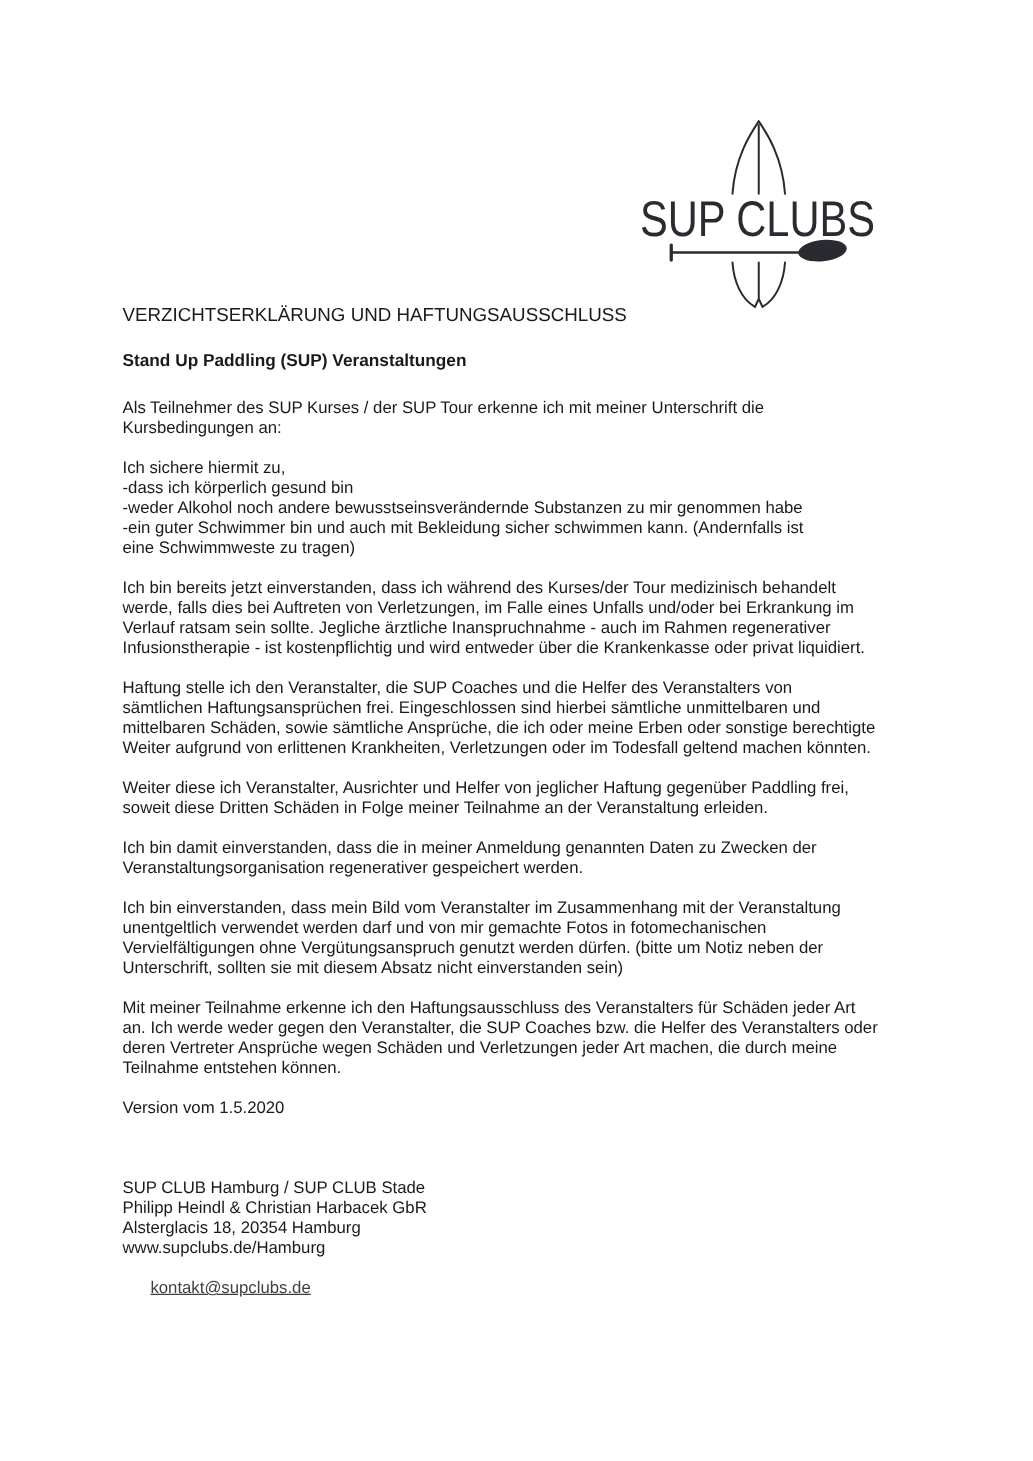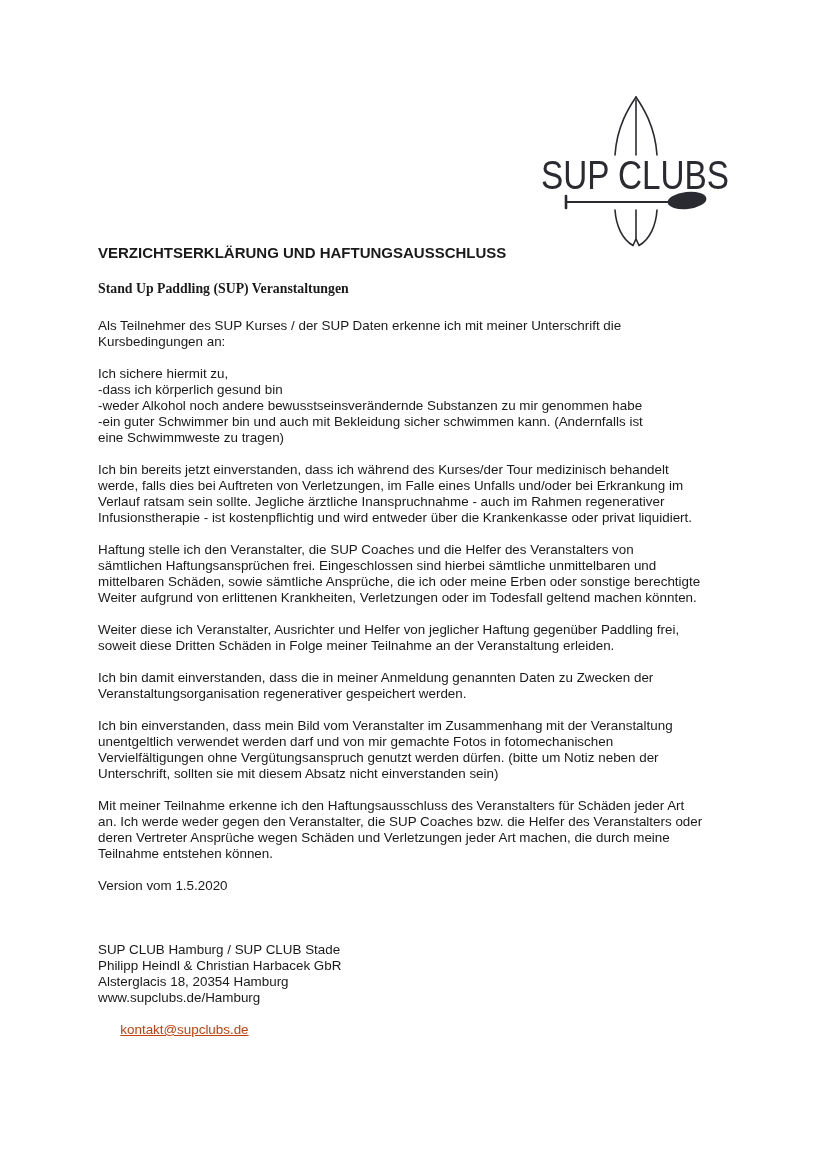--- a/index.html
+++ b/index.html
@@ -9,56 +9,55 @@
     margin:0 auto;
     background:#ffffff;
     font-family:"Liberation Sans",sans-serif;
     font-size:13.4px;
     line-height:16px;
     color:#1a1a1a;
     overflow:hidden;
   }
   .logo{
     position:absolute;
-    left:533px;top:92px;
+    left:504px;top:92px;
     width:202px;height:158px;
   }
   .logo svg{display:block;width:100%;height:100%;}
   .logo-text{
     font-family:"Liberation Sans",sans-serif;
     font-size:40px;
     fill:#2a2a31;
   }
   .content{
     position:absolute;
     left:98px;top:244px;
     width:650px;
   }
   .doc-title{
     font-size:15px;line-height:18px;
-    font-weight:bold;
+    font-weight:normal;
     margin:0 0 18px 0;
     white-space:pre-wrap;
   }
   .doc-subtitle{
     font-size:13.8px;line-height:17px;
     font-weight:bold;
     margin:0 0 21px 0;
     white-space:pre-wrap;
-    font-family:Liberation Serif, serif;
   }
   p.para{
     margin:0 0 16px 0;
     white-space:pre-wrap;
   }
   p.para b{font-weight:normal;}
   .organizer{margin:0;}
   .organizer .blockline{display:block;white-space:pre-wrap;}
   .email-link{
-    color:#c2410c;
+    color:#404040;
     text-decoration:underline;
     cursor:pointer;
   }
 </style>
 </head>
 <body>
 
 <div class="page">
 
   <div class="logo">
@@ -78,21 +77,21 @@
         <path d="M33,104 V116" fill="none" stroke="#2a2a31" stroke-width="2.6" stroke-linecap="round"></path>
         <ellipse cx="154" cy="108.5" rx="19.5" ry="8.5" fill="#2a2a31" transform="rotate(-6 154 108.5)"></ellipse>
       </g>
     </svg>
   </div>
 
   <div class="content">
     <h1 class="doc-title">VERZICHTSERKLÄRUNG UND HAFTUNGSAUSSCHLUSS</h1>
     <h2 class="doc-subtitle">Stand Up Paddling (SUP) Veranstaltungen</h2>
 
-    <p class="para"><span>Als Teilnehmer des SUP Kurses / der SUP Daten erkenne ich mit meiner Unterschrift die
+    <p class="para"><span>Als Teilnehmer des SUP Kurses / der SUP Tour erkenne ich mit meiner Unterschrift die
 Kursbedingungen an:</span></p>
     <p class="para"><span>Ich sichere hiermit zu,
 </span><b>-dass ich körperlich gesund bin
 -weder Alkohol noch andere bewusstseinsverändernde Substanzen zu mir genommen habe
 -ein guter Schwimmer bin und auch mit Bekleidung sicher schwimmen kann. (Andernfalls ist
 eine Schwimmweste zu tragen)</b></p>
     <p class="para"><span>Ich bin bereits jetzt einverstanden, dass ich während des Kurses/der </span><b>Tour medizinisch behandelt
 werde</b><span>, falls dies bei Auftreten von Verletzungen, im Falle eines Unfalls und/oder bei Erkrankung im
 Verlauf ratsam sein sollte. Jegliche ärztliche Inanspruchnahme - auch im Rahmen regenerativer
 Infusionstherapie - ist kostenpflichtig und wird entweder über die Krankenkasse oder privat liquidiert.</span></p>

